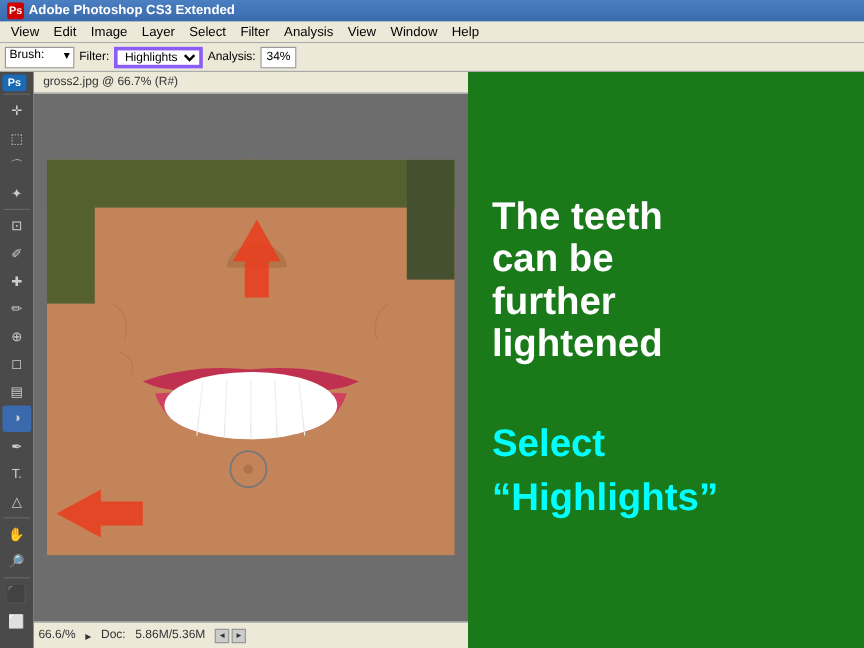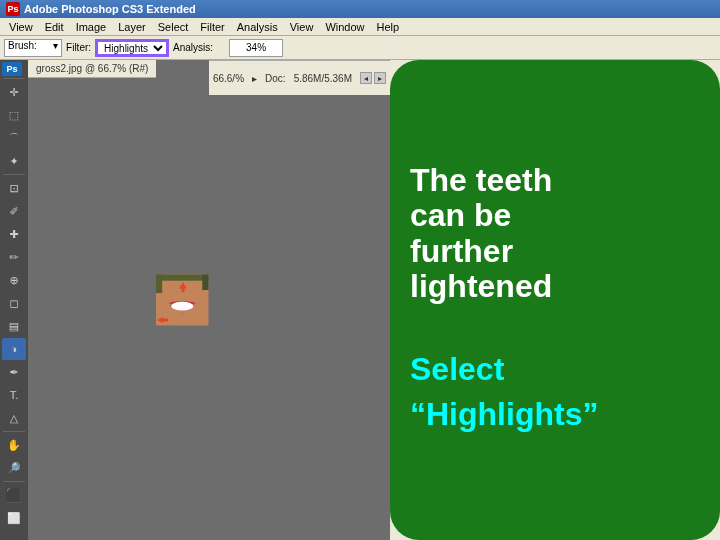--- a/index.html
+++ b/index.html
@@ -67,27 +67,26 @@
       font-size: 10px;
     }
     .options-bar select {
       font-size: 10px;
       height: 18px;
       background: white;
       border: 3px solid #8b5cf6;
       padding: 0 2px;
     }
     .options-bar input[type="text"] {
-      width: 54px;
+      width: 30px;
       font-size: 10px;
       height: 18px;
       border: 1px solid #999;
       padding: 0 2px;
       text-align: center;
-      margin-left: 12px;
     }
     .brush-icon-btn {
       display: flex;
       align-items: flex-start;
       border: 1px solid #999;
       background: white;
       height: 18px;
       padding: 0 3px;
       font-size: 10px;
       cursor: pointer;
@@ -148,21 +147,21 @@
       height: 1px;
       background: #666;
       margin: 1px 0;
     }
 
     
     .canvas-area {
       flex: 1;
       background: #6d6d6d;
       display: flex;
-      flex-direction: row;
+      flex-direction: column;
       overflow: hidden;
     }
     .canvas-tab {
       background: #ece9d8;
       border-bottom: 1px solid #aaa;
       font-size: 10px;
       padding: 1px 8px;
       height: 18px;
       display: flex;
       align-items: center;
@@ -191,21 +190,21 @@
     
     .face-svg {
       width: 100%;
       height: 100%;
     }
 
     
     .status-bar {
       background: #ece9d8;
       border-top: 1px solid #aaa;
-      height: 35px;
+      height: 22px;
       display: flex;
       align-items: center;
       font-size: 10px;
       padding: 0 4px;
       gap: 8px;
       color: #333;
     }
     .status-nav {
       display: flex;
       align-items: center;
@@ -224,21 +223,20 @@
     }
 
     
     .text-panel {
       flex: 1;
       background: #1a7a1a;
       display: flex;
       flex-direction: column;
       justify-content: center;
       padding: 15px 20px;
-      border-radius: 29px;
     }
 
     .main-text {
       color: white;
       font-size: 32px;
       font-weight: bold;
       line-height: 1.1;
       font-family: Arial, sans-serif;
     }
 

